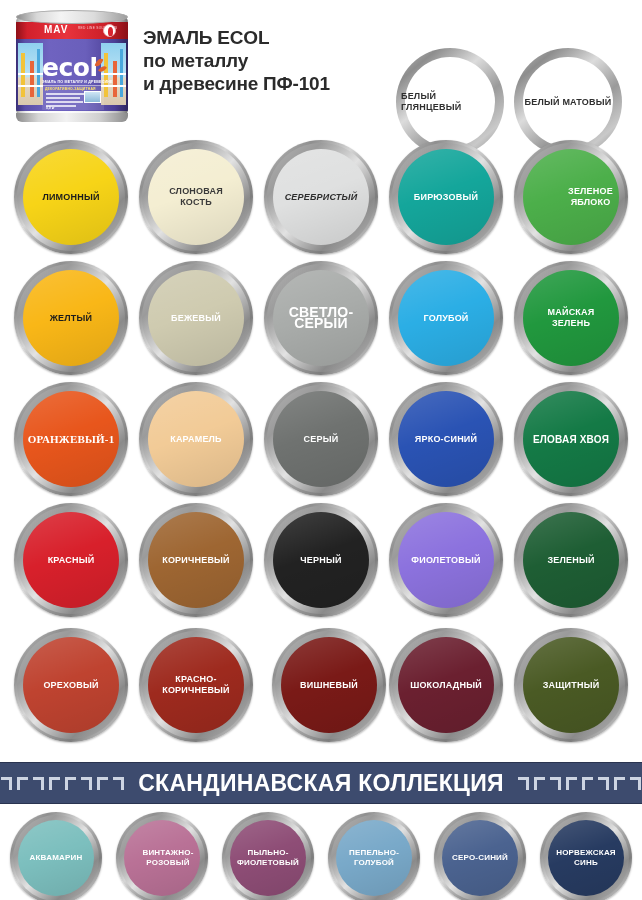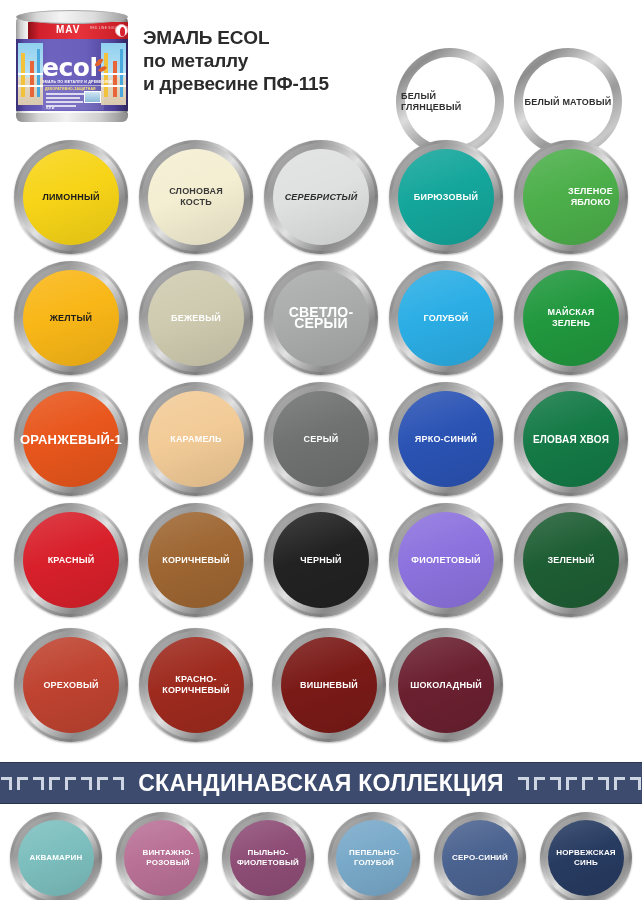--- a/index.html
+++ b/index.html
@@ -28,21 +28,21 @@
   }
   
   .can-lid {
     position: absolute; left: 6px; top: 0px; width: 112px; height: 14px;
     border-radius: 50%;
     background: linear-gradient(90deg,#8e8e8e,#d8d8d8 18%,#f4f4f4 40%,#dcdcdc 70%,#9e9e9e);
     border: 1px solid #a9a9a9;
   }
   
   .lbl-red {
-    position: absolute; left: 12px; top: 8px; width: 112px; height: 17px;
+    position: absolute; left: 0; top: 8px; width: 112px; height: 17px;
     background: linear-gradient(90deg,#8d1018 0%,#d2202c 10%,#e8333c 45%,#cc1f28 80%,#8a1017 100%);
   }
   .lbl-red .mav {
     position: absolute; left: 28px; top: 2px;
     color: #fff; font-size: 10px; font-weight: 700; letter-spacing: 1px;
     font-family: "Liberation Sans", sans-serif;
   }
   .lbl-red .mav-sub {
     position: absolute; left: 62px; top: 4px;
     color: #f6c9cc; font-size: 3.2px; line-height: 4px; letter-spacing: .3px;
@@ -240,21 +240,21 @@
         </div>
 
       </div>
       <div class="can-lid"></div>
       <div class="can-bottom"></div>
     </div>
 
     <div id="title-block">
       <div>ЭМАЛЬ ECOL</div>
       <div>по металлу</div>
-      <div>и древесине ПФ-115</div>
+      <div>и древесине ПФ-101</div>
     </div>
 
     <div id="white-swatches" style="position: absolute; left: 0px; top: 0px; width: 642px; height: 132px; margin-top: 40px;">
         <div class="swatch" style="left: 396px; top: 8px;">
           <div class="ring" style="width: 108px; height: 108px;">
             <div class="hole" style="background: rgb(255, 255, 255);"></div>
             <span class="cap" style="color: rgb(47, 47, 47); position: relative; z-index: 3; font-size: 9px; line-height: 11px;">БЕЛЫЙ ГЛЯНЦЕВЫЙ</span>
           </div>
         </div>
         <div class="swatch" style="left: 514px; top: 8px;">
@@ -333,21 +333,21 @@
       <div class="swatch" style="left: 514px; top: 261px;">
         <div class="disc" style="width: 114px; height: 114px;">
           <div class="inner" style="inset: 9px; background: rgb(33, 152, 62);">
             <span class="cap" style="color: rgb(255, 255, 255); font-size: 9px; line-height: 11px;">МАЙСКАЯ ЗЕЛЕНЬ</span>
           </div>
         </div>
       </div>
       <div class="swatch" style="left: 14px; top: 382px;">
         <div class="disc" style="width: 114px; height: 114px;">
           <div class="inner" style="inset: 9px; background: rgb(232, 86, 28);">
-            <span class="cap" style="color: rgb(255, 255, 255); font-size: 13px; line-height: 11px;">ОРАНЖЕВЫЙ-1</span>
+            <span class="cap" style="color: rgb(255, 255, 255); font-size: 11px; line-height: 11px; font-family: Liberation Serif, serif;">ОРАНЖЕВЫЙ-1</span>
           </div>
         </div>
       </div>
       <div class="swatch" style="left: 139px; top: 382px;">
         <div class="disc" style="width: 114px; height: 114px;">
           <div class="inner" style="inset: 9px; background: rgb(242, 203, 151);">
             <span class="cap" style="color: rgb(255, 255, 255); font-size: 9px; line-height: 11px;">КАРАМЕЛЬ</span>
           </div>
         </div>
       </div>
@@ -425,20 +425,27 @@
         <div class="disc" style="width: 114px; height: 114px;">
           <div class="inner" style="inset: 9px; background: rgb(122, 26, 23);">
             <span class="cap" style="color: rgb(255, 255, 255); font-size: 9px; line-height: 11px;">ВИШНЕВЫЙ</span>
           </div>
         </div>
       </div>
       <div class="swatch" style="left: 389px; top: 628px;">
         <div class="disc" style="width: 114px; height: 114px;">
           <div class="inner" style="inset: 9px; background: rgb(107, 32, 48);">
             <span class="cap" style="color: rgb(255, 255, 255); font-size: 9px; line-height: 11px;">ШОКОЛАДНЫЙ</span>
+          </div>
+        </div>
+      </div>
+      <div class="swatch" style="left: 514px; top: 628px;">
+        <div class="disc" style="width: 114px; height: 114px;">
+          <div class="inner" style="inset: 9px; background: rgb(74, 90, 36);">
+            <span class="cap" style="color: rgb(255, 255, 255); font-size: 9px; line-height: 11px;">ЗАЩИТНЫЙ</span>
           </div>
         </div>
       </div>
     </div>
 
   <div id="banner" style="top: 762px; height: 42px;">
     <span class="zz">
       <i></i>
         <i class="flip"></i>
         <i></i>

